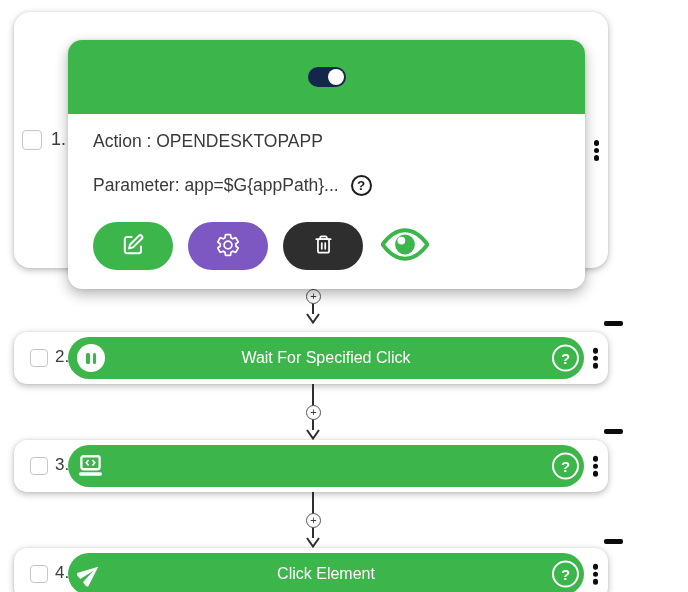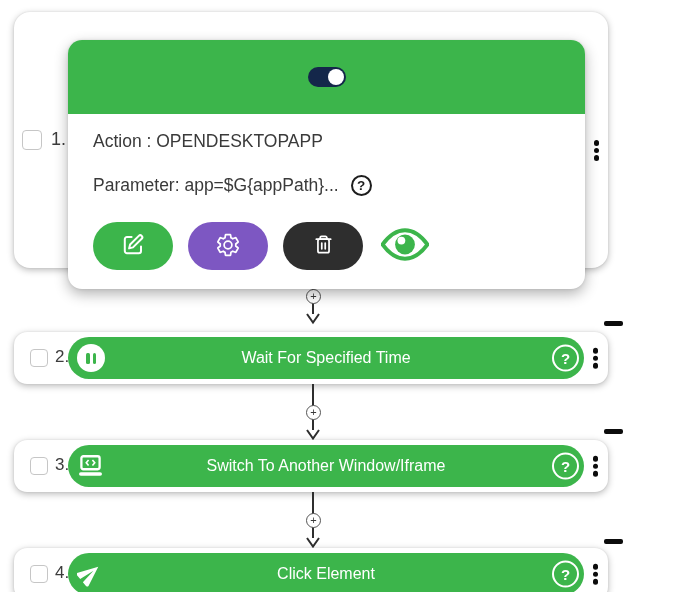--- a/index.html
+++ b/index.html
@@ -187,21 +187,21 @@
   <div class="row-card" id="rowcard-2">
     <span class="step-check"></span>
     <span class="step-num">2.</span>
     <div class="pill">
       <span class="pill-icon">
         <span class="pause-circle">
             <i></i>
             <i></i>
           </span>
       </span>
-      <span class="pill-label">Wait For Specified Time</span>
+      <span class="pill-label">Wait For Specified Click</span>
       <span class="help-badge">?</span>
     </div>
     <span class="kebab">
         <i></i>
         <i></i>
         <i></i>
       </span>
   </div>
 
   <div class="connector" id="connector-2">
@@ -218,21 +218,20 @@
     <span class="step-num">3.</span>
     <div class="pill">
       <span class="pill-icon">
         <svg width="27" height="23" viewBox="0 0 28 24">
           <rect x="4.5" y="1.8" width="19" height="13.6" rx="2" fill="none" stroke="#fff" stroke-width="2.4"></rect>
           <path d="M12 5.8 L9.6 8.6 L12 11.4" stroke="#fff" stroke-width="1.7" fill="none"></path>
           <path d="M16 5.8 L18.4 8.6 L16 11.4" stroke="#fff" stroke-width="1.7" fill="none"></path>
           <rect x="2" y="18.4" width="24" height="3.8" rx="1.9" fill="#fff"></rect>
         </svg>
       </span>
-      <span class="pill-label">Switch To Another Window/Iframe</span>
       <span class="help-badge">?</span>
     </div>
     <span class="kebab">
         <i></i>
         <i></i>
         <i></i>
       </span>
   </div>
 
   <div class="connector" id="connector-3">

